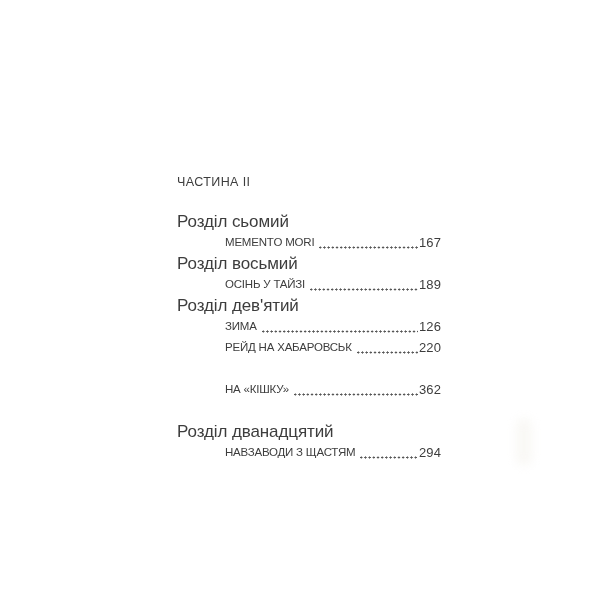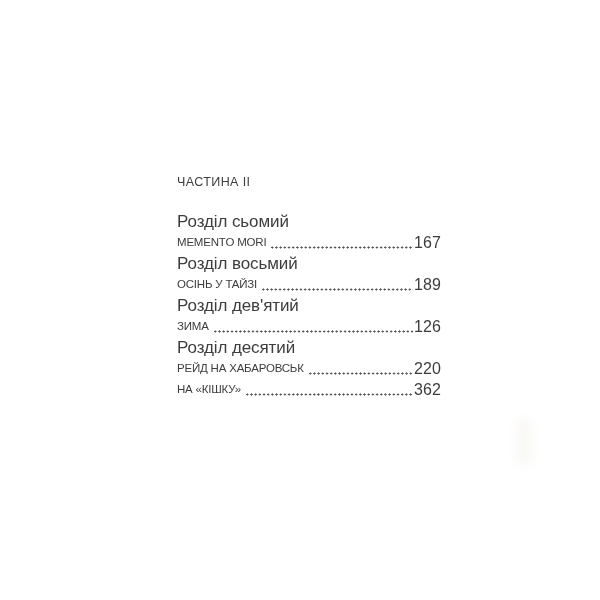--- a/index.html
+++ b/index.html
@@ -33,37 +33,38 @@
   .chapter-label {
     font-size: 17px;
     line-height: 21px;
     letter-spacing: -0.1px;
     white-space: nowrap;
   }
   .title-line {
     display: flex;
     align-items: flex-end;
     height: 21px;
+    margin-left: 48px;
   }
   .chapter-title {
     font-size: 11.5px;
     line-height: 21px;
     letter-spacing: -0.2px;
     white-space: nowrap;
   }
   .leader {
     flex: 1 1 auto;
     height: 3px;
     margin: 0 1px 4px 5px;
     background-image: radial-gradient(circle at 1.2px 1.5px, var(--dot, #565656) 0.9px, transparent 1.25px);
     background-size: 4.2px 3px;
     background-repeat: repeat-x;
   }
   .page-num {
-    font-size: 16px;
+    font-size: 13px;
     line-height: 21px;
     letter-spacing: 0.1px;
     text-align: right;
   }
   .scan-smudge {
     position: absolute;
     left: 516px;
     top: 418px;
     width: 16px;
     height: 48px;
@@ -104,34 +105,41 @@
     <div class="entry">
       <div class="chapter-label">Розділ дев'ятий</div>
       <div class="title-line">
         <span class="chapter-title">ЗИМА</span>
         <span class="leader"></span>
         <span class="page-num">126</span>
       </div>
     </div>
 
     <div class="entry">
-      <div class="chapter-label">Розділ десятий</div>
       <div class="title-line">
         <span class="chapter-title">РЕЙД НА ХАБАРОВСЬК</span>
         <span class="leader"></span>
         <span class="page-num">220</span>
       </div>
     </div>
 
     <div class="entry">
       <div class="title-line">
         <span class="chapter-title">НА «КІШКУ»</span>
         <span class="leader"></span>
         <span class="page-num">362</span>
       </div>
     </div>
 
+    <div class="entry">
+      <div class="chapter-label">Розділ дванадцятий</div>
+      <div class="title-line">
+        <span class="chapter-title">НАВЗАВОДИ З ЩАСТЯМ</span>
+        <span class="leader"></span>
+        <span class="page-num">294</span>
+      </div>
+    </div>
 
   </div>
 
   <div class="scan-smudge"></div>
 
 </div>
 
 </body></html>

